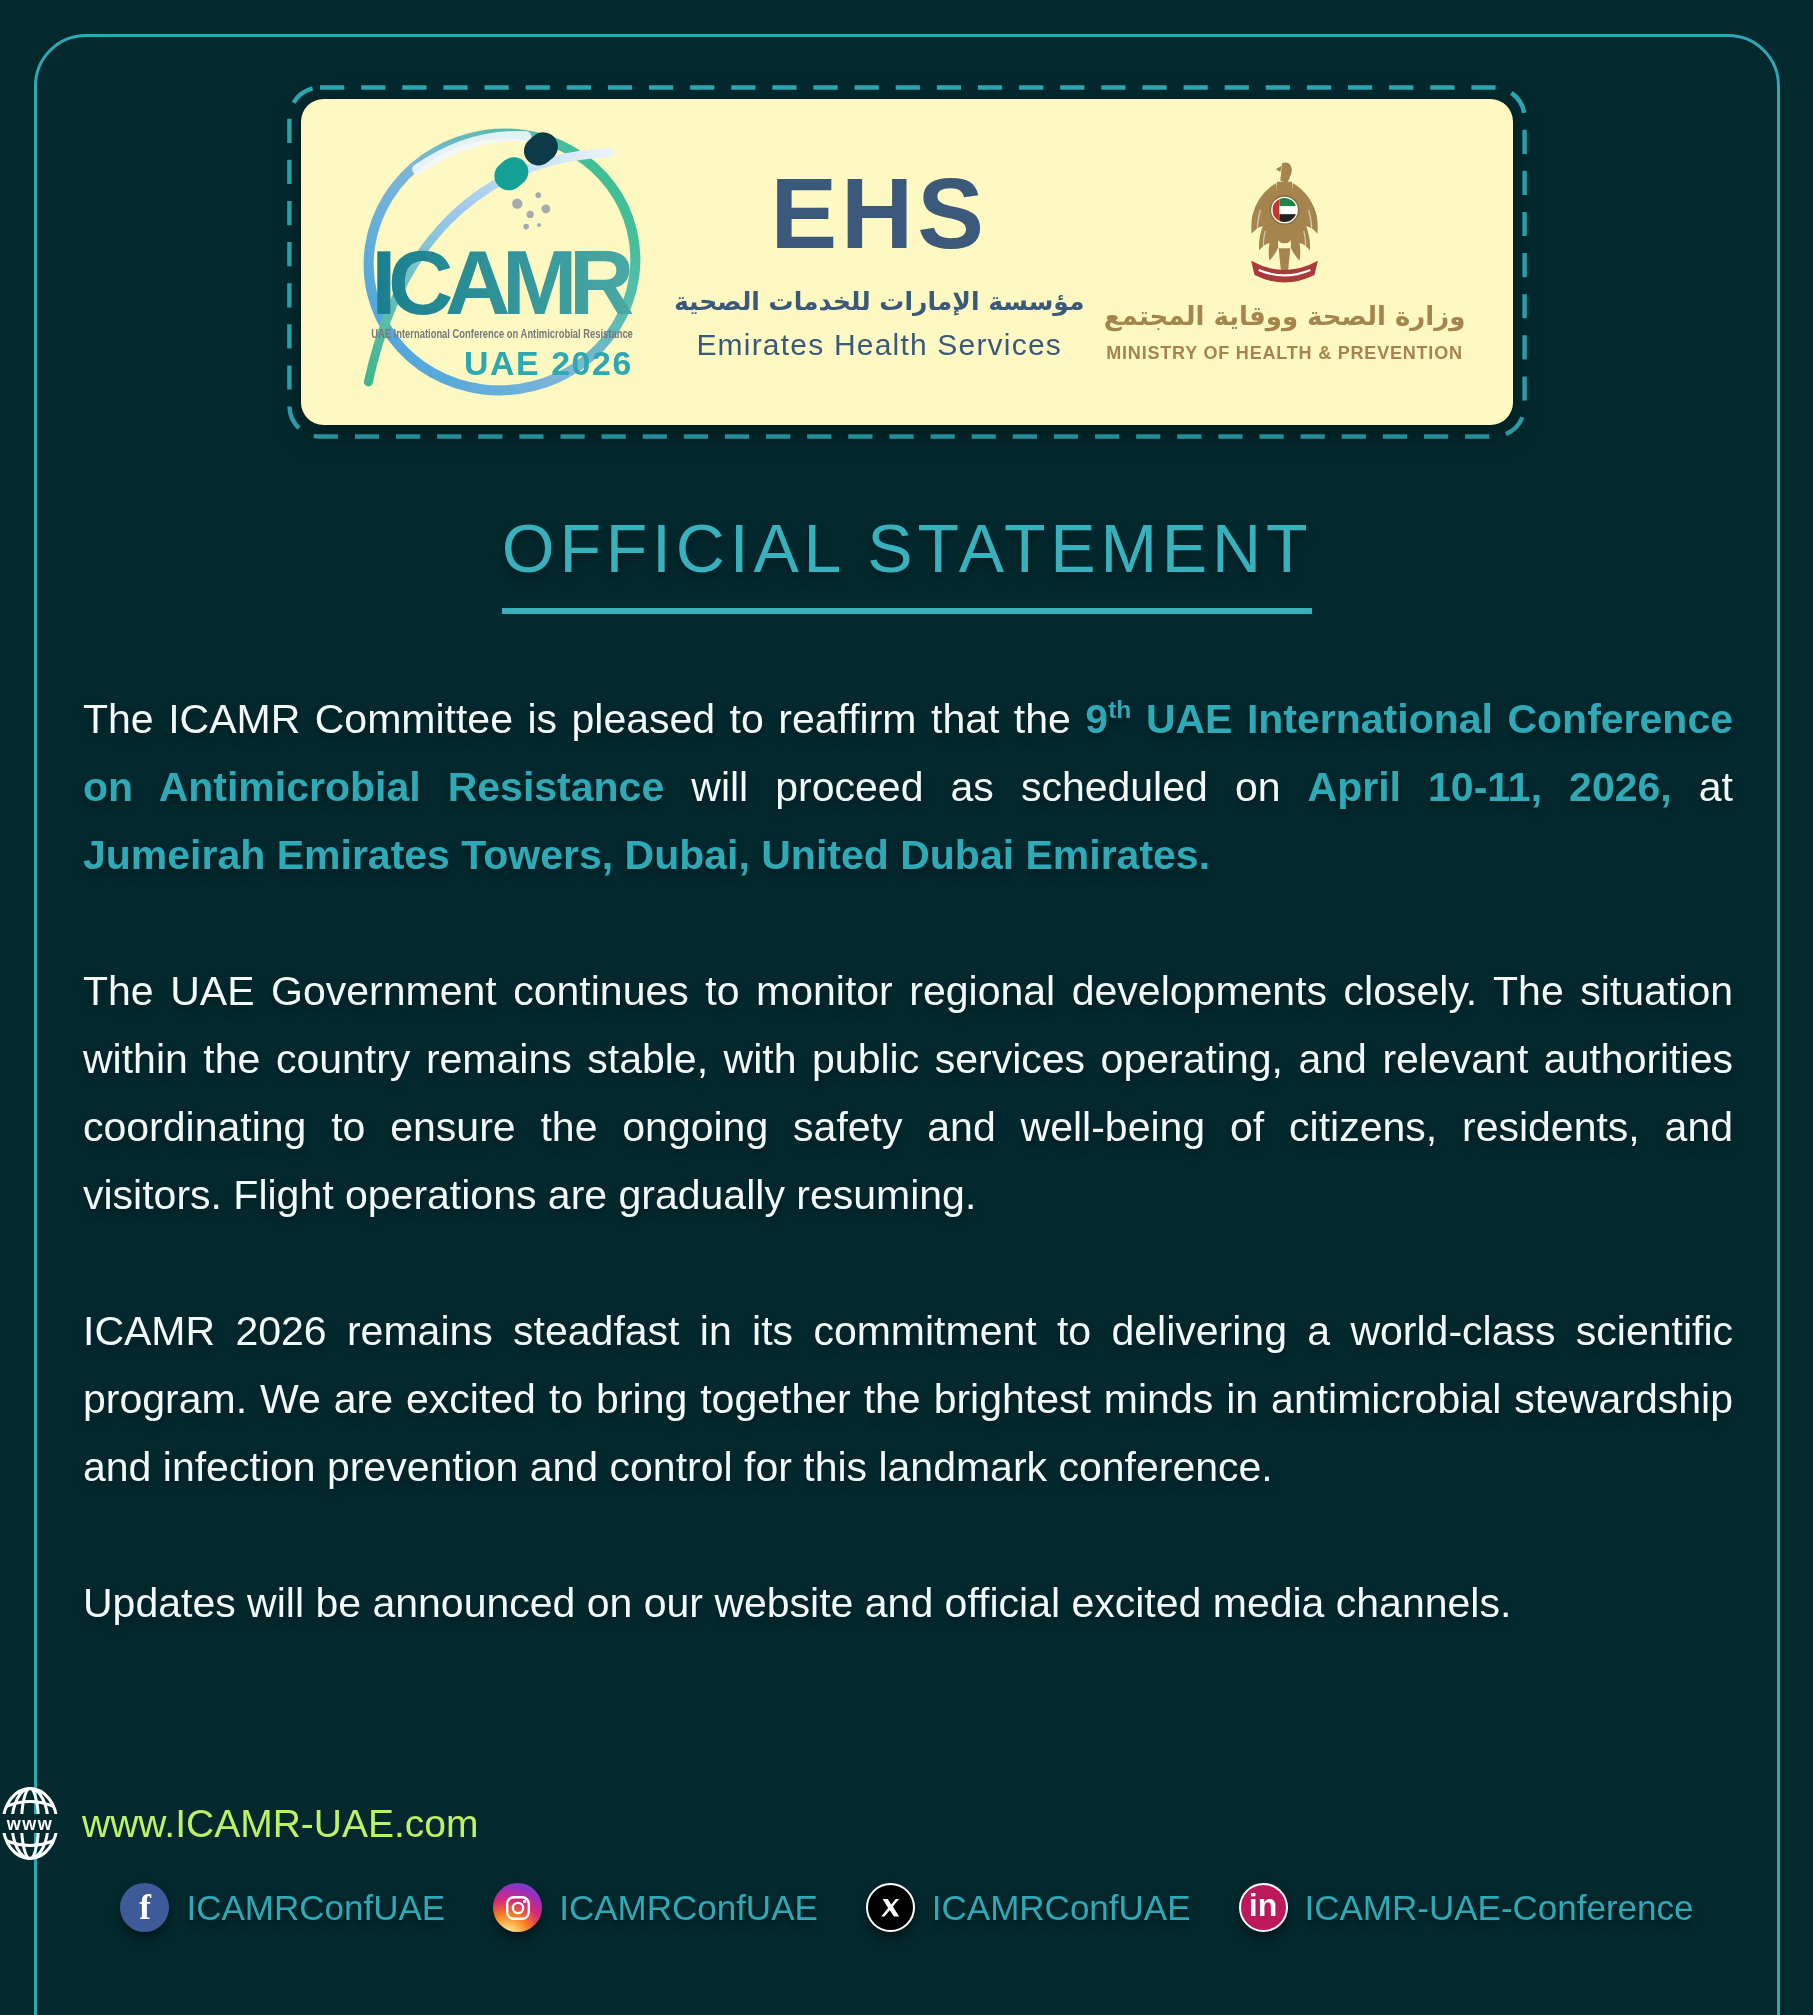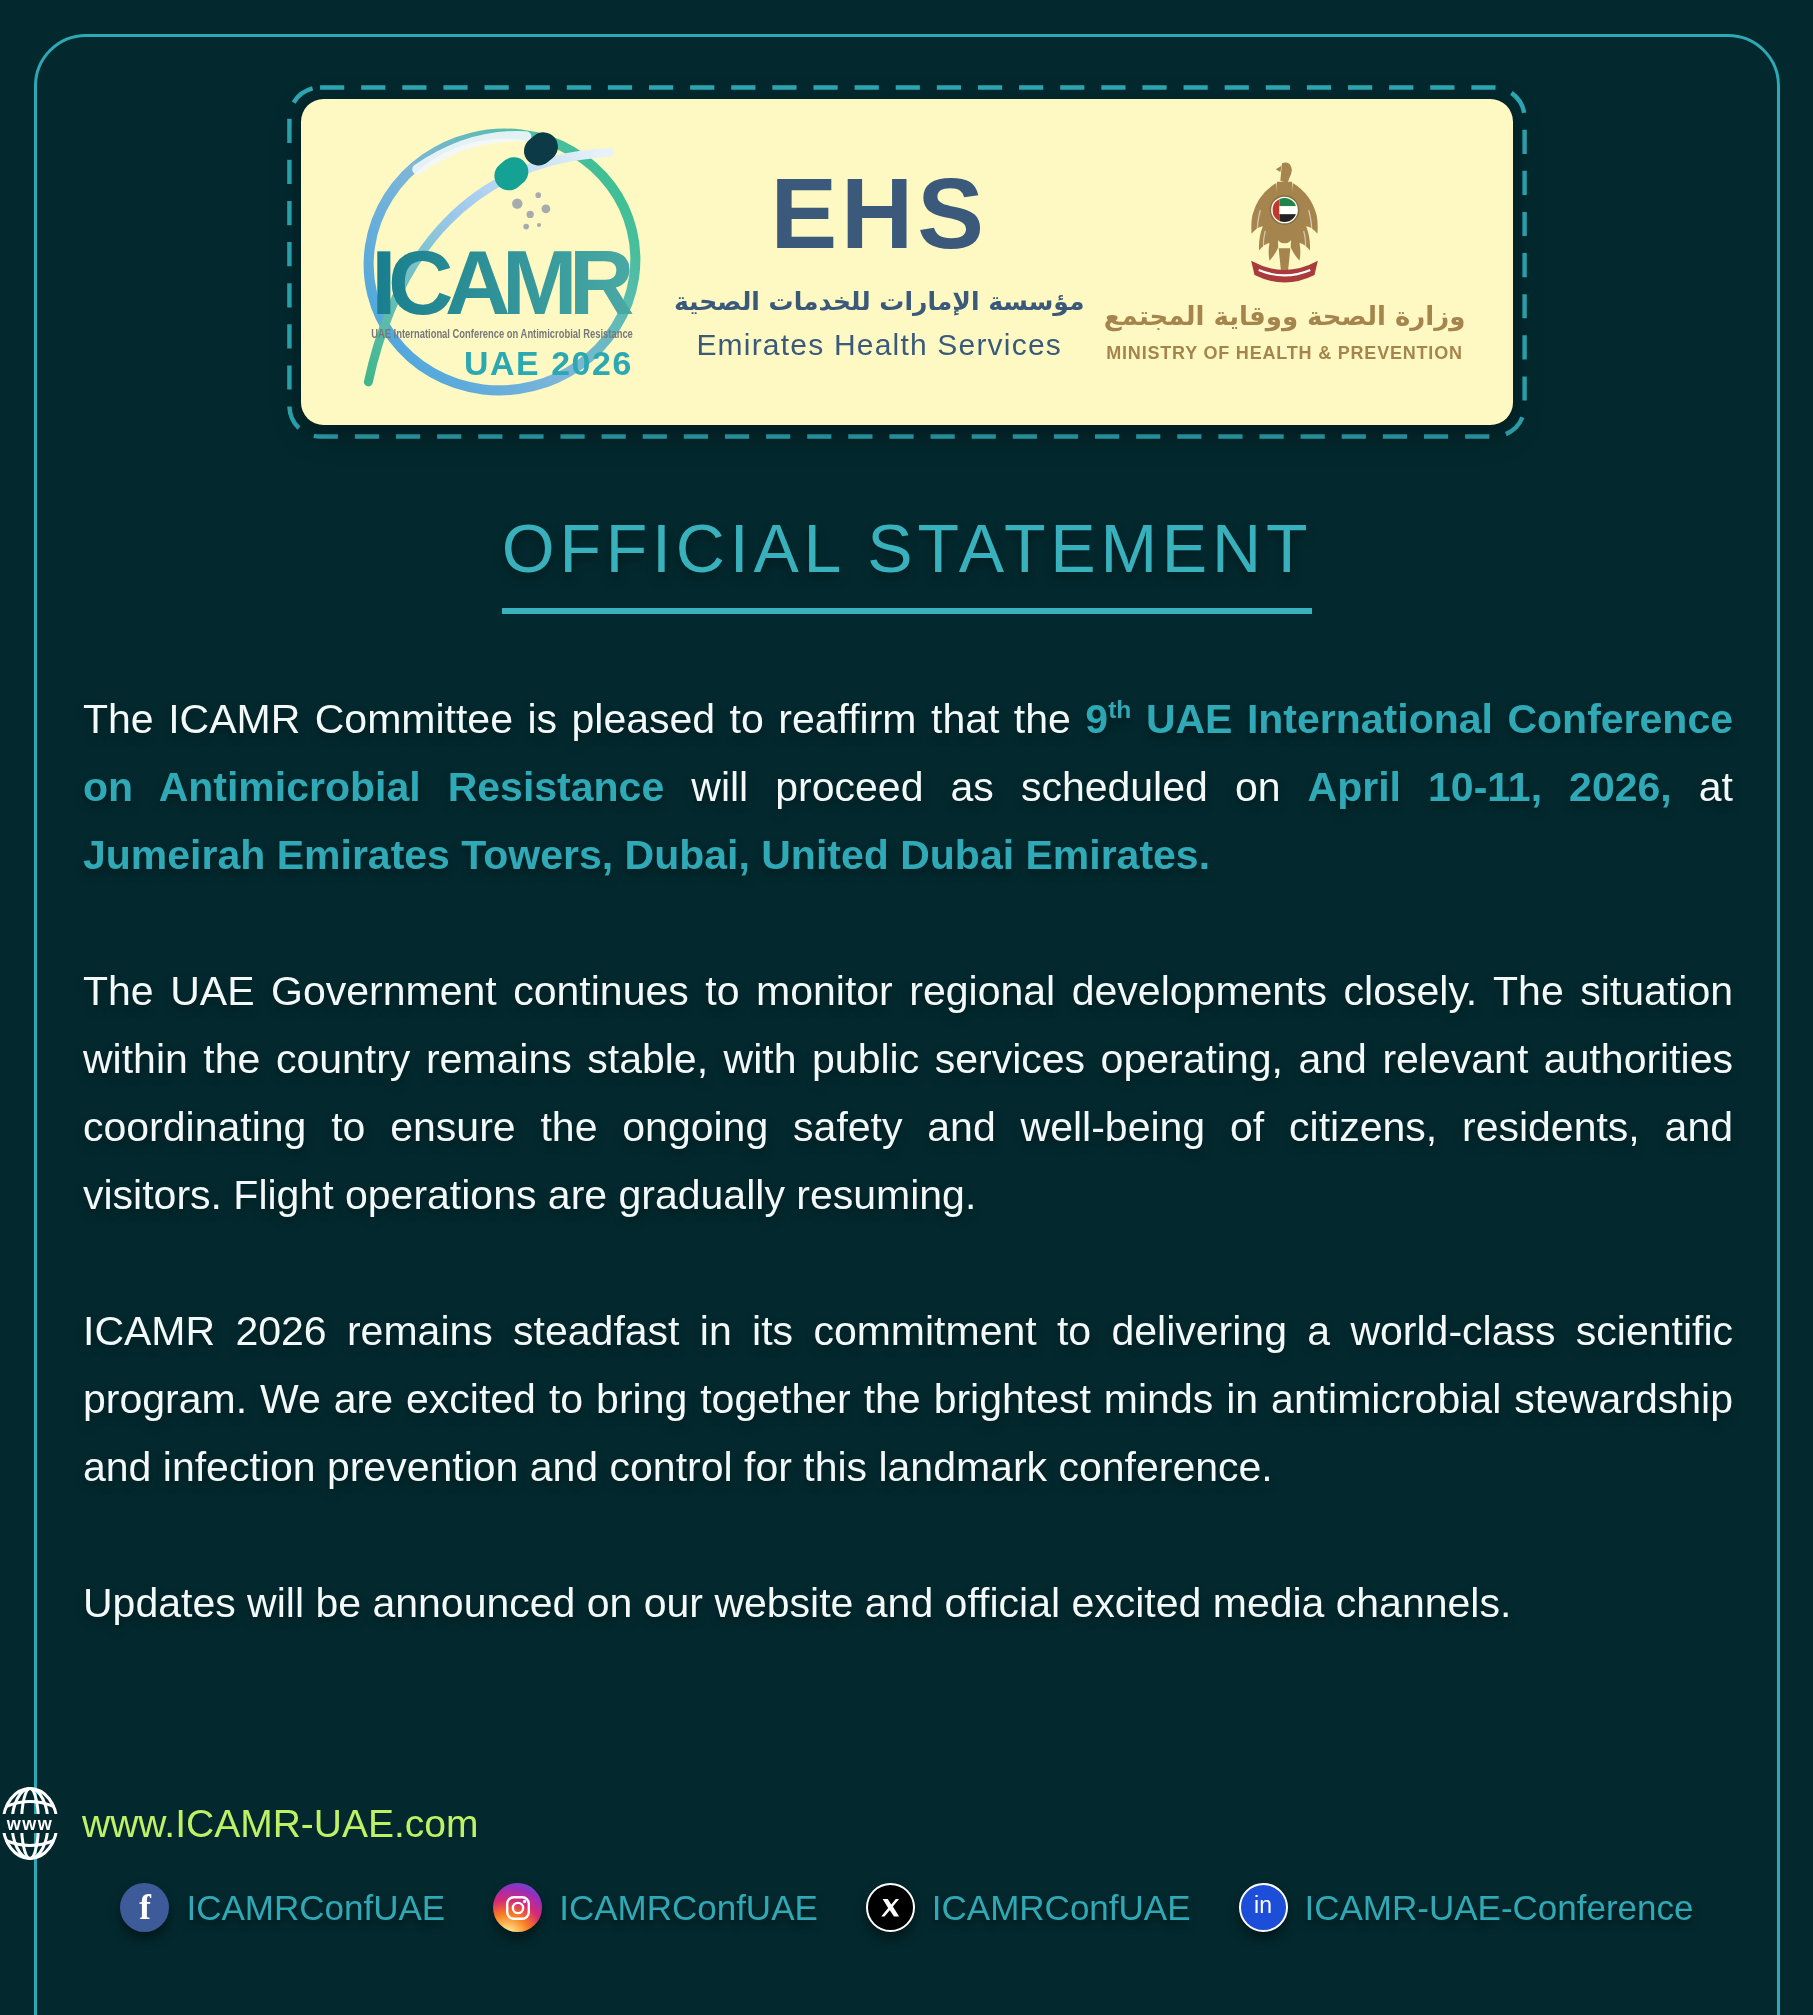--- a/index.html
+++ b/index.html
@@ -44,21 +44,21 @@
   
   .social-row{position:absolute;top:1883px;left:0;width:100%;display:flex;
               align-items:center;justify-content:center;gap:48px;}
   .social-item{display:flex;align-items:center;gap:17px;}
   .social-icon{width:49px;height:49px;border-radius:50%;display:flex;align-items:center;
                justify-content:center;flex:none;box-sizing:border-box;
                box-shadow:0 6.4px 12px rgba(0,0,0,.45);}
   .icon-fb{background:#3D5B99;color:#fff;font-size:35px;font-weight:700;font-family:"Liberation Serif",serif;}
   .icon-ig{background:radial-gradient(circle at 28% 112%, #fdf497 0%, #fdf497 8%, #fa7e1e 36%, #d62976 58%, #962fbf 78%, #4f5bd5 96%);}
   .icon-x{background:#000;border:2.4px solid #fff;}
-  .icon-li{background:#1d4ed8;border:2.4px solid #fff;color:#fff;font-weight:400;font-size:23px;padding-bottom:3.2px;}
+  .icon-li{background:#be185d;border:2.4px solid #fff;color:#fff;font-weight:700;font-size:32px;padding-bottom:3.2px;}
   .social-label{color:#2FA9B6;font-size:35px;white-space:nowrap;text-shadow:0 4.8px 8.9px rgba(0,0,0,.45);}
 </style>
 </head>
 <body>
 
 <div class="page">
 
   <div class="outer-border"></div>
 
   <div class="logo-panel-wrap">

